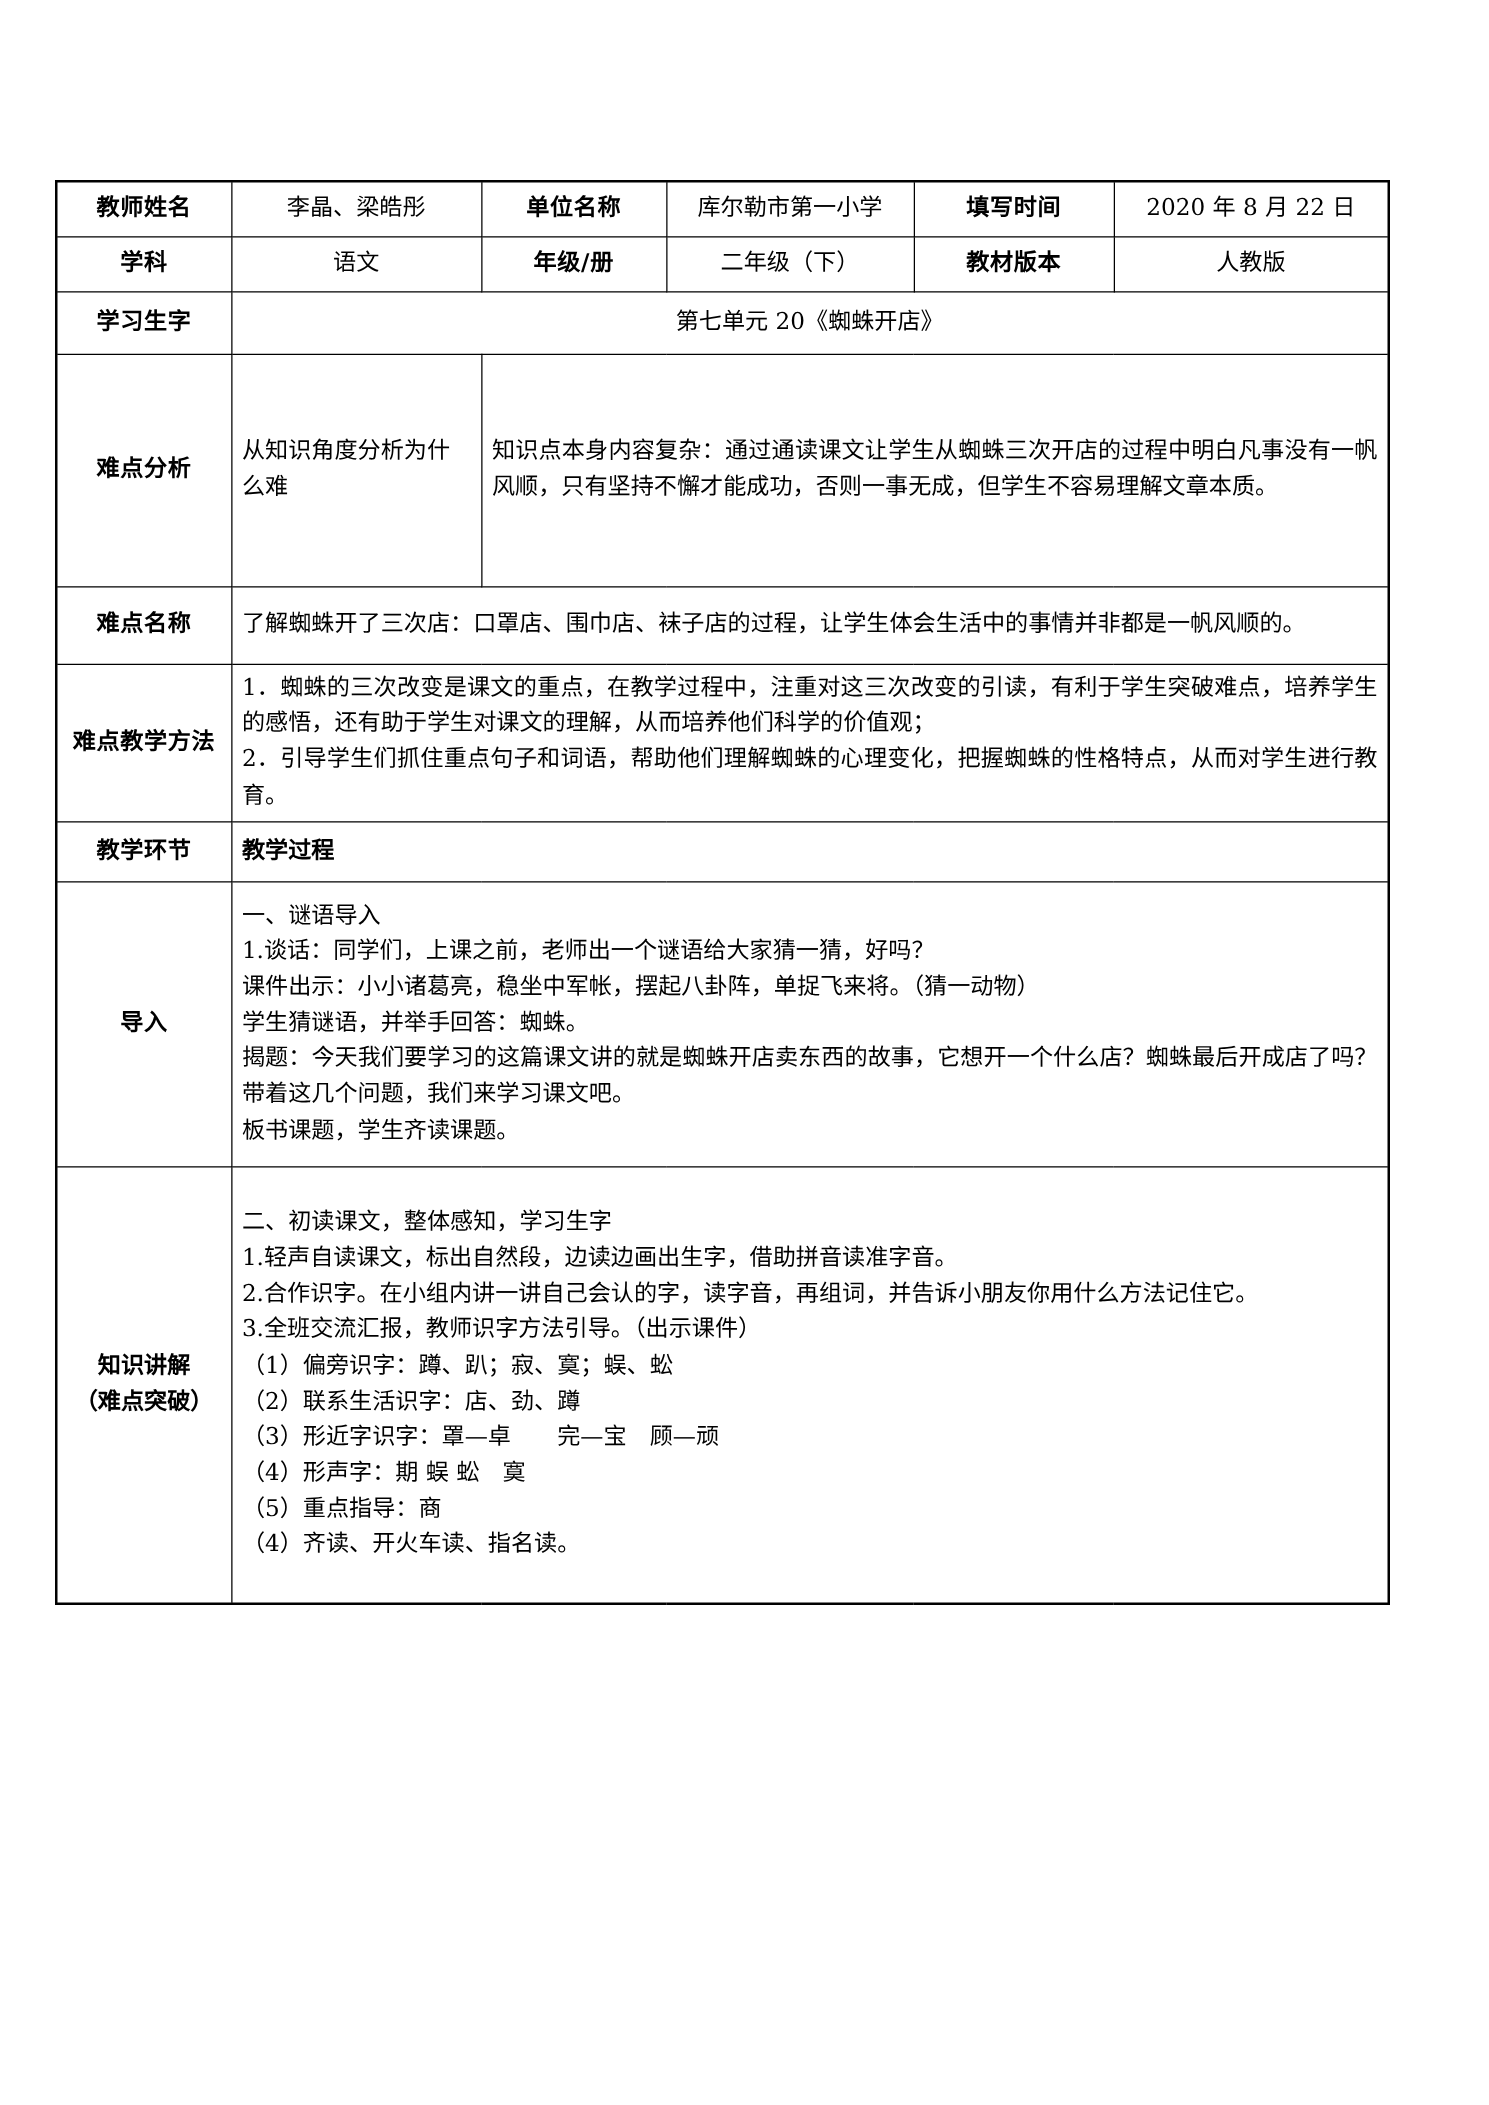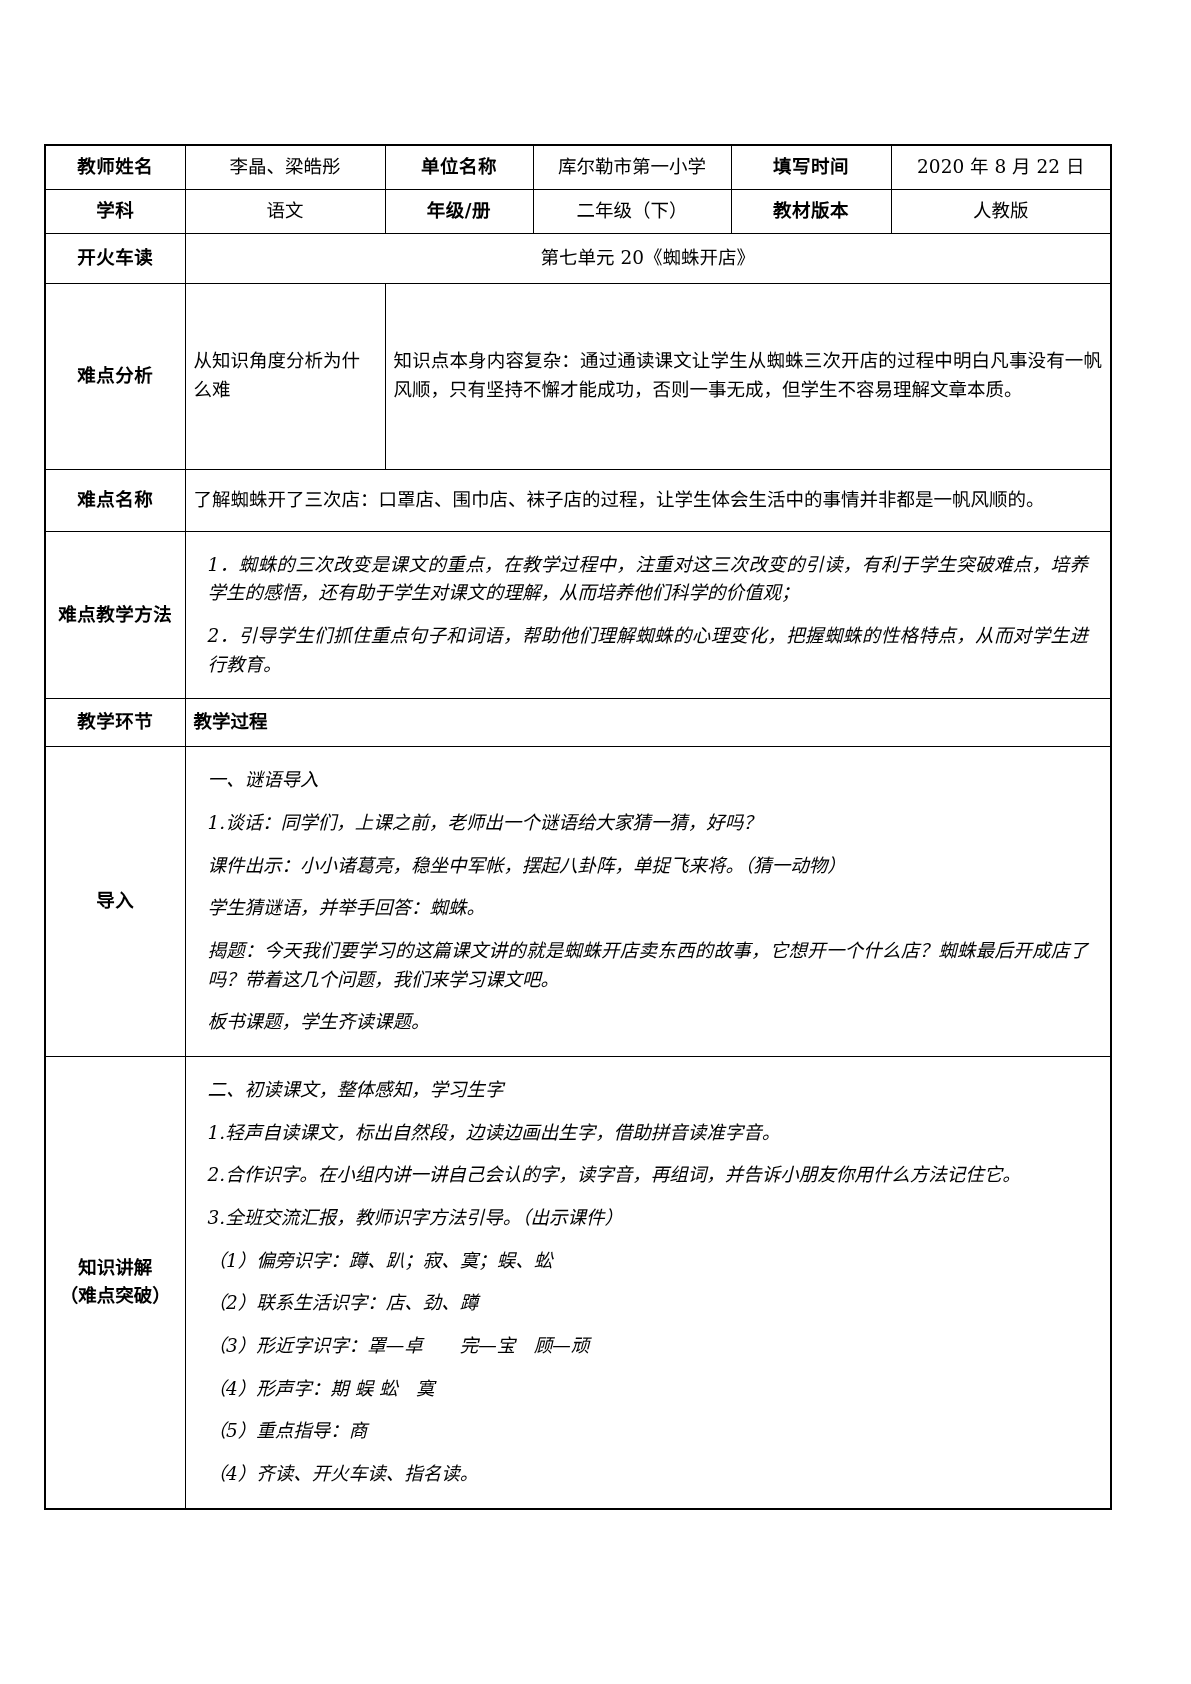--- a/index.html
+++ b/index.html
@@ -97,21 +97,21 @@
   }
 
   .lbl-two-line {
     text-align: center;
     font-weight: bold;
     font-family: "DejaVu Sans", "Liberation Sans", sans-serif;
     font-size: 18px;
     line-height: 1.45;
   }
 
-  .p { margin: 14px; font-style: italic; }
+  .p { margin: 0; }
 
   .row-h1 { height: 44px; }
   .row-h2 { height: 44px; padding-left: 40px; }
   .row-h3 { height: 48px; }
 
   .c1 { width: 140px; }
   .c2 { width: 200px; }
   .c3 { width: 148px; }
   .c4 { width: 198px; }
   .c5 { width: 160px; }
@@ -145,21 +145,21 @@
       <tr class="row-h2">
         <td class="lbl">学科</td>
         <td class="val-center">语文</td>
         <td class="lbl">年级/册</td>
         <td class="val-center">二年级（下）</td>
         <td class="lbl">教材版本</td>
         <td class="val-center">人教版</td>
       </tr>
 
       <tr style="height:50px">
-        <td class="lbl">开火车读</td>
+        <td class="lbl">学习生字</td>
         <td class="val-center" colspan="5">第七单元 20《蜘蛛开店》</td>
       </tr>
 
       <tr style="height:186px">
         <td class="lbl">难点分析</td>
         <td class="sub-lbl">从知识角度分析为什么难</td>
         <td class="val-body-mid" colspan="4">知识点本身内容复杂：通过通读课文让学生从蜘蛛三次开店的过程中明白凡事没有一帆风顺，只有坚持不懈才能成功，否则一事无成，但学生不容易理解文章本质。</td>
       </tr>
 
       <tr style="height:62px">

